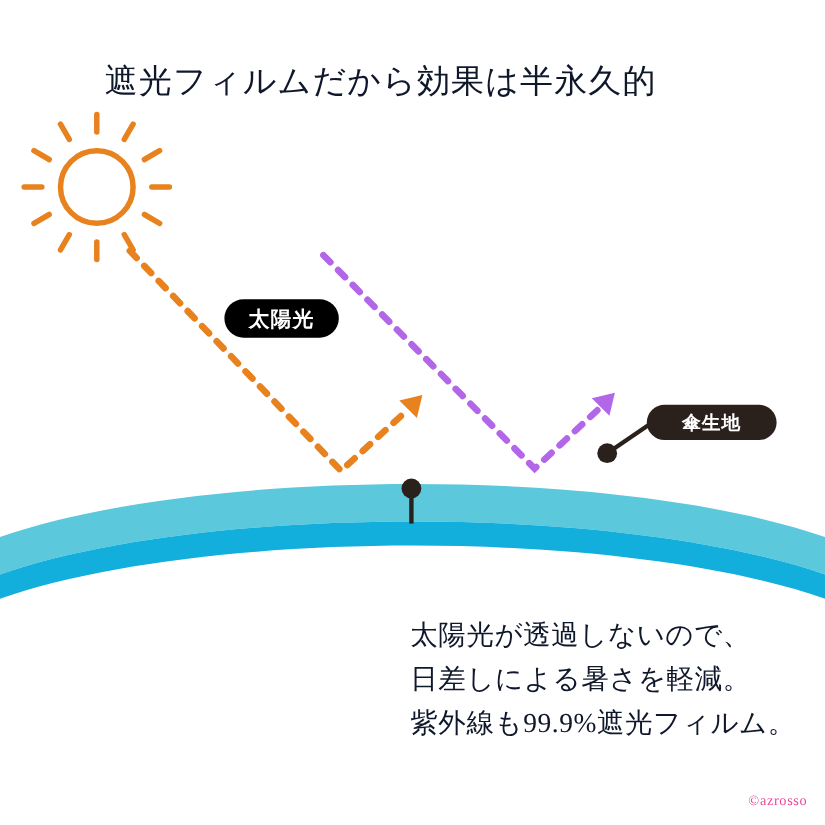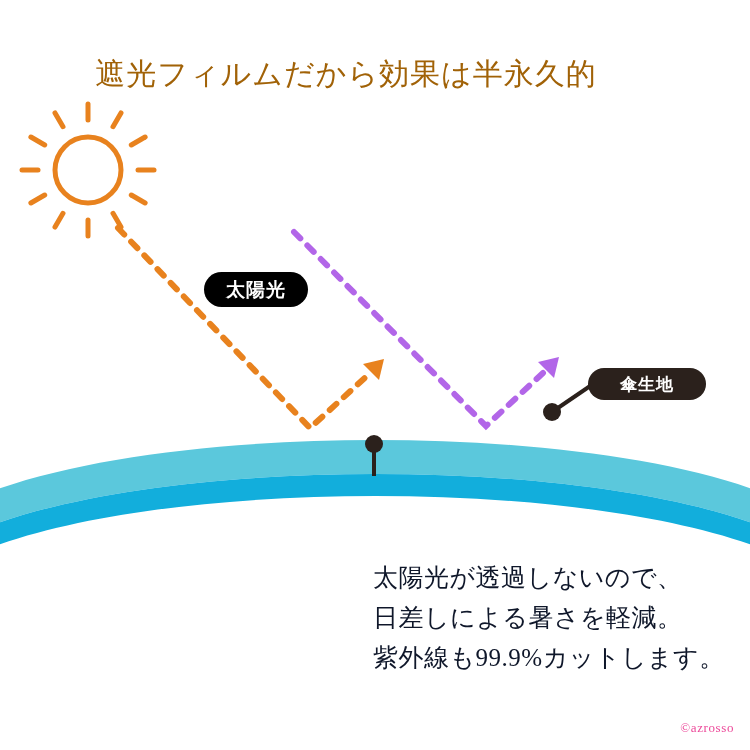--- a/index.html
+++ b/index.html
@@ -28,21 +28,21 @@
   
   .title {
     position: absolute;
     left: 0;
     top: 54px;
     width: 692px;
     text-align: center;
     font-size: 30px;
     font-weight: 500;
     letter-spacing: 1px;
-    color: #a16207;
+    color: #0f172a;
     font-family: "Liberation Sans", "DejaVu Sans", sans-serif;
     white-space: nowrap;
   }
 
   
   .pill {
     position: absolute;
     display: flex;
     align-items: center;
     justify-content: center;
@@ -176,18 +176,18 @@
 
   <div class="pill pill-sun">太陽光</div>
 
 
   <div class="pill pill-fabric">傘生地</div>
 
 
   <div class="desc">
     <span class="desc-line">太陽光が透過しないので、</span>
     <span class="desc-line">日差しによる暑さを軽減。</span>
-    <span class="desc-line">紫外線も99.9%カットします。</span>
+    <span class="desc-line">紫外線も99.9%遮光フィルム。</span>
   </div>
 
   <div class="watermark">©azrosso</div>
 
 </div>
 
 </body></html>

